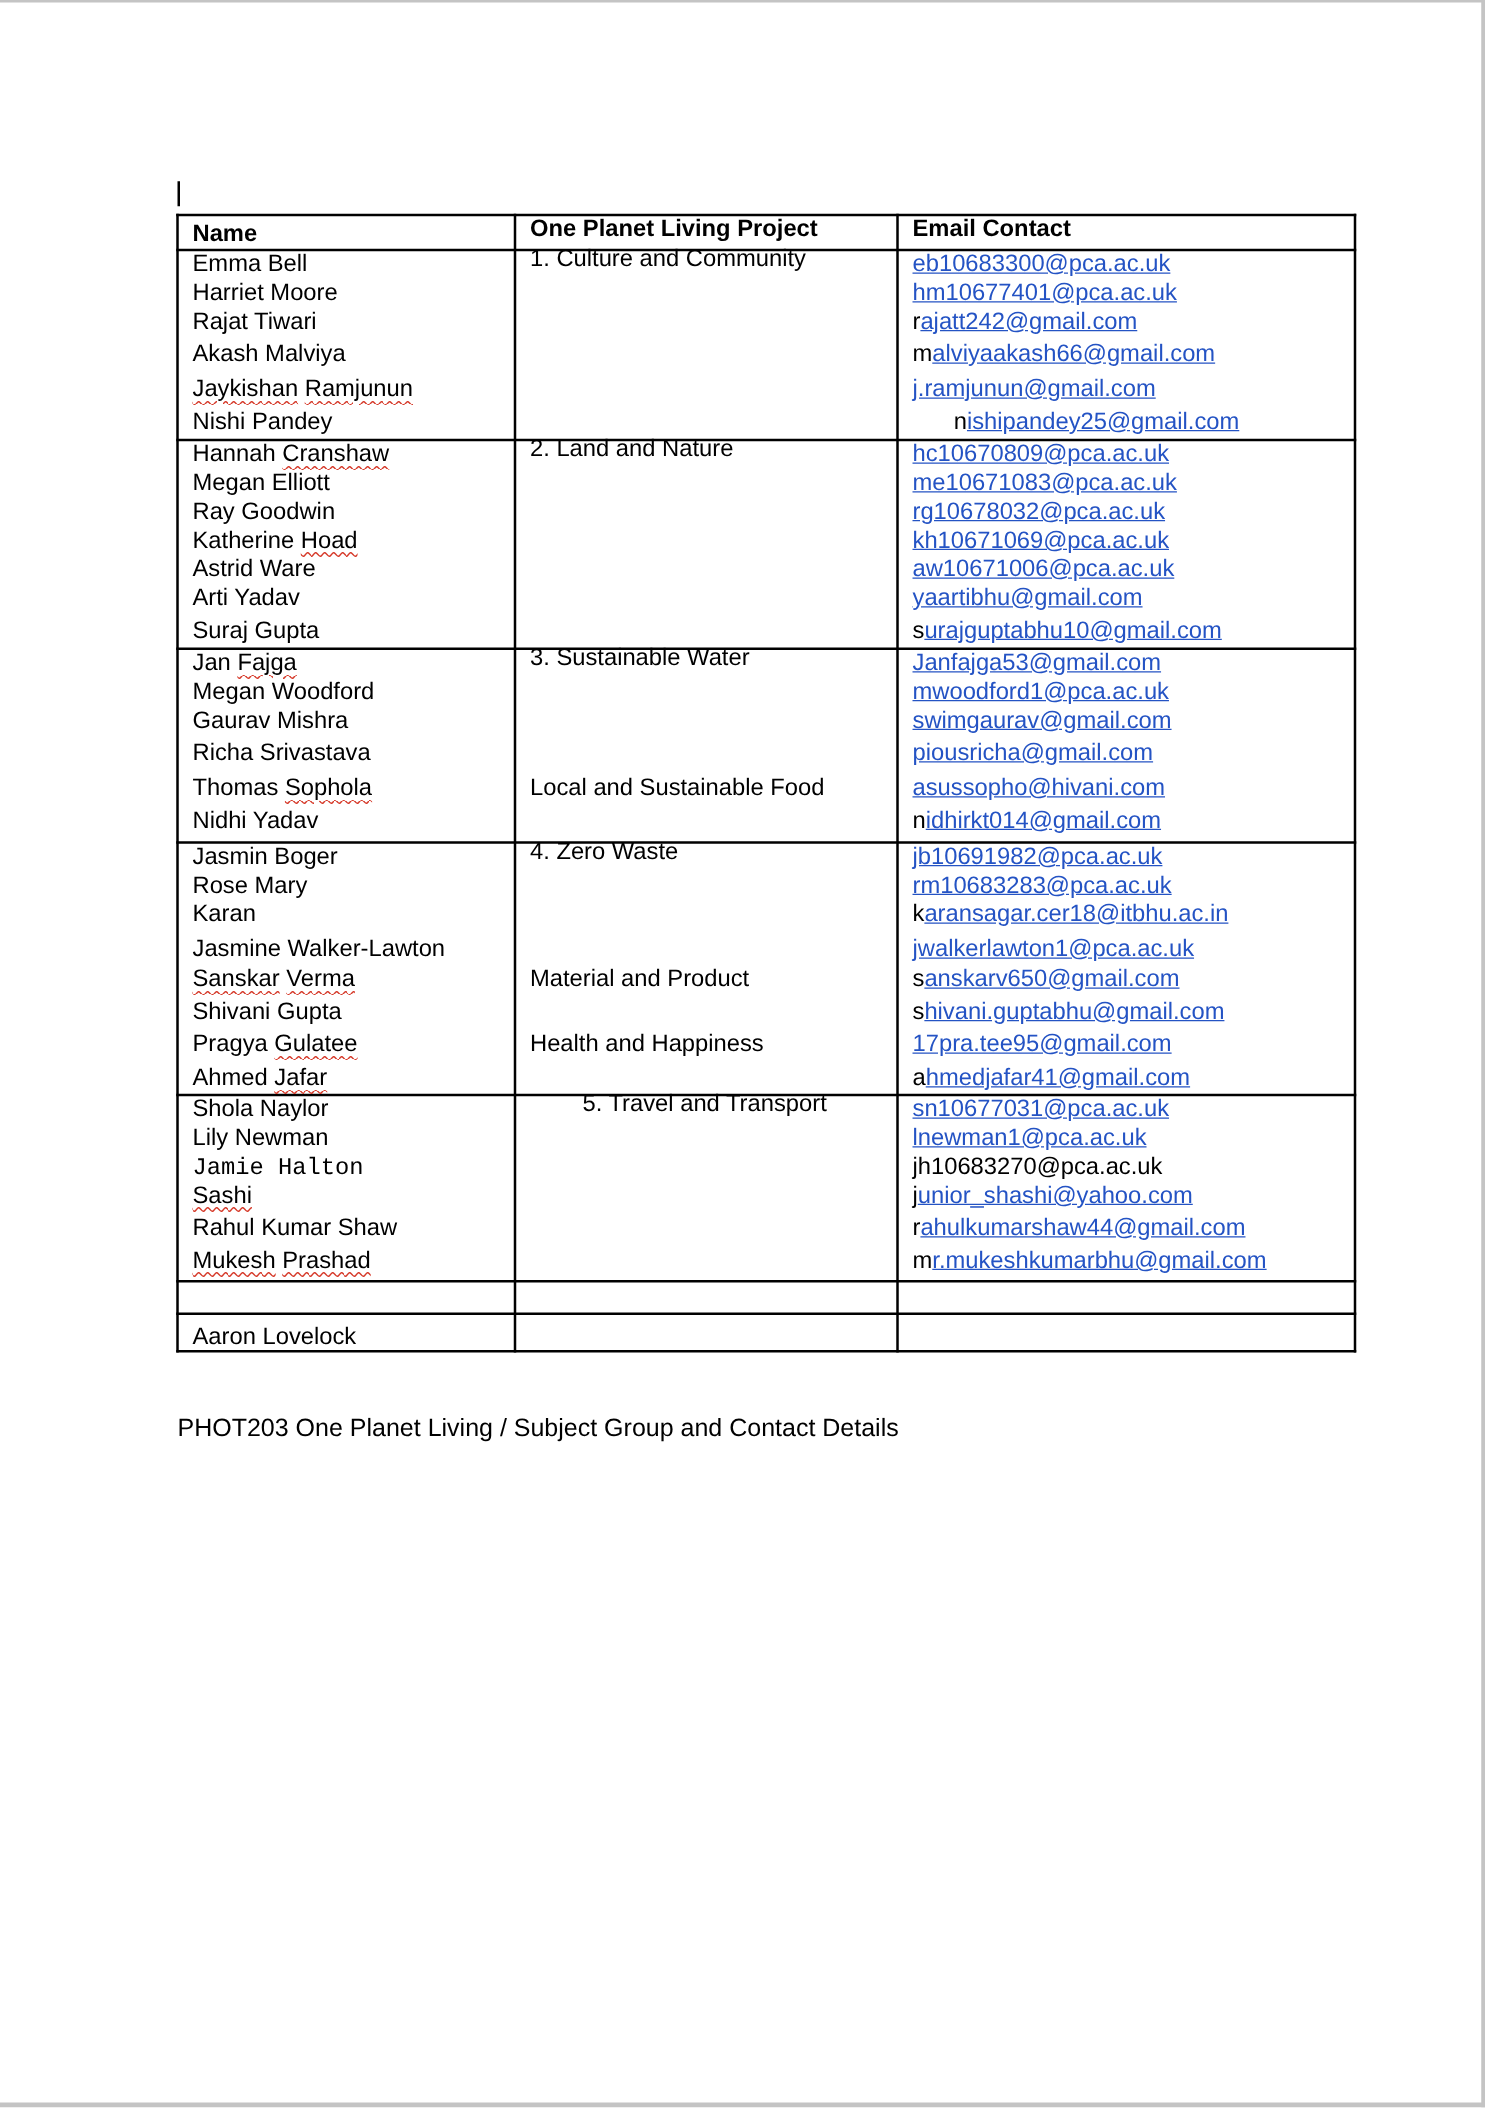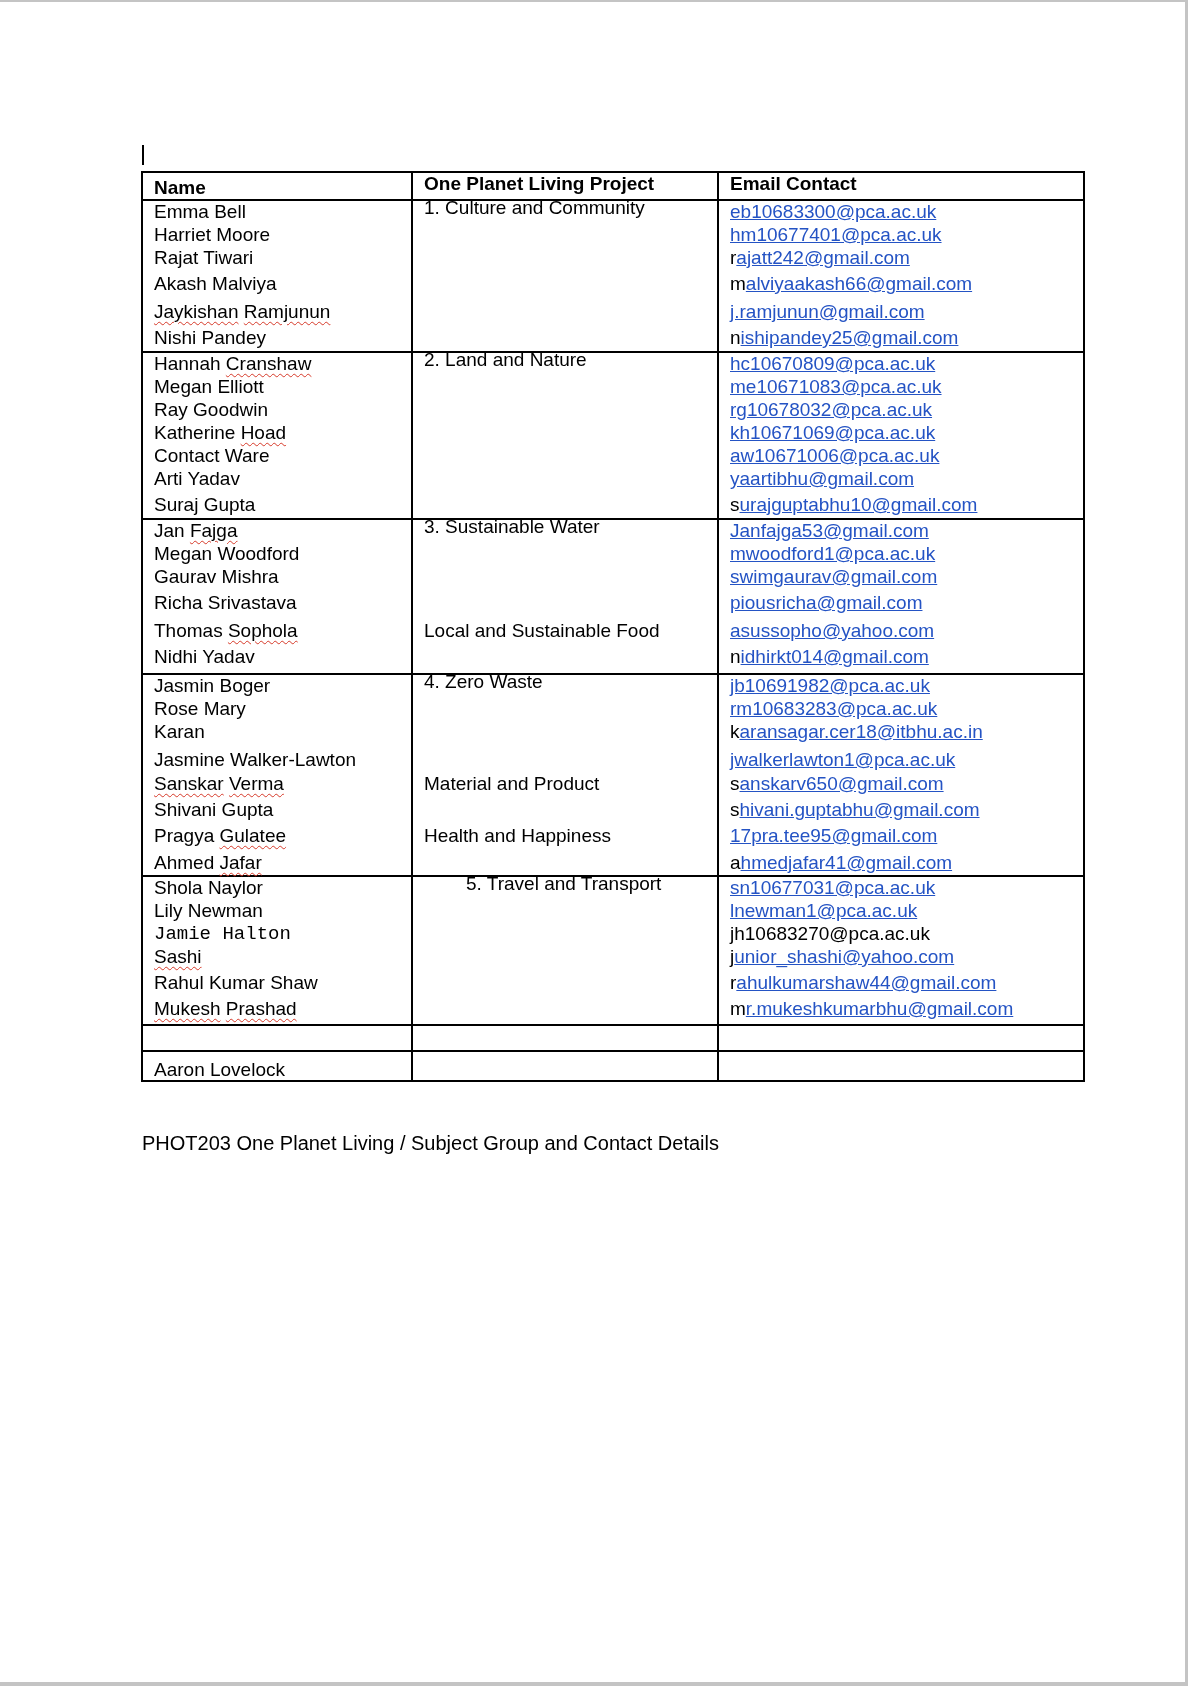--- a/index.html
+++ b/index.html
@@ -53,47 +53,47 @@
       <div class="cell-text" style="left: 589px; top: 30px;"><span class="link">eb10683300@pca.ac.uk</span></div>
       <div class="cell-text" style="left: 13px; top: 53px;"><span>Harriet</span> <span>Moore</span></div>
       <div class="cell-text" style="left: 589px; top: 53px;"><span class="link">hm10677401@pca.ac.uk</span></div>
       <div class="cell-text" style="left: 13px; top: 76px;"><span>Rajat</span> <span>Tiwari</span></div>
       <div class="cell-text" style="left: 589px; top: 76px;"><span class="plain">r</span><span class="link">ajatt242@gmail.com</span></div>
       <div class="cell-text" style="left: 13px; top: 102px;"><span>Akash</span> <span>Malviya</span></div>
       <div class="cell-text" style="left: 589px; top: 102px;"><span class="plain">m</span><span class="link">alviyaakash66@gmail.com</span></div>
       <div class="cell-text" style="left: 13px; top: 130px;"><span class="spell">Jaykishan</span> <span class="spell">Ramjunun</span></div>
       <div class="cell-text" style="left: 589px; top: 130px;"><span class="link">j.ramjunun@gmail.com</span></div>
       <div class="cell-text" style="left: 13px; top: 156px;"><span>Nishi</span> <span>Pandey</span></div>
-      <div class="cell-text" style="left: 589px; top: 156px;"><span class="plain">n</span><span class="link">ishipandey25@gmail.com</span></div>
+      <div class="cell-text" style="left: 622px; top: 156px;"><span class="plain">n</span><span class="link">ishipandey25@gmail.com</span></div>
       <div class="cell-text" style="left: 283px; top: 26px;">1. Culture and Community</div>
       <div class="cell-text" style="left: 13px; top: 182px;"><span>Hannah</span> <span class="spell">Cranshaw</span></div>
       <div class="cell-text" style="left: 589px; top: 182px;"><span class="link">hc10670809@pca.ac.uk</span></div>
       <div class="cell-text" style="left: 13px; top: 205px;"><span>Megan</span> <span>Elliott</span></div>
       <div class="cell-text" style="left: 589px; top: 205px;"><span class="link">me10671083@pca.ac.uk</span></div>
       <div class="cell-text" style="left: 13px; top: 228px;"><span>Ray</span> <span>Goodwin</span></div>
       <div class="cell-text" style="left: 589px; top: 228px;"><span class="link">rg10678032@pca.ac.uk</span></div>
       <div class="cell-text" style="left: 13px; top: 251px;"><span>Katherine</span> <span class="spell">Hoad</span></div>
       <div class="cell-text" style="left: 589px; top: 251px;"><span class="link">kh10671069@pca.ac.uk</span></div>
-      <div class="cell-text" style="left: 13px; top: 274px;"><span>Contact</span> <span>Ware</span></div>
+      <div class="cell-text" style="left: 13px; top: 274px;"><span>Astrid</span> <span>Ware</span></div>
       <div class="cell-text" style="left: 589px; top: 274px;"><span class="link">aw10671006@pca.ac.uk</span></div>
       <div class="cell-text" style="left: 13px; top: 297px;"><span>Arti</span> <span>Yadav</span></div>
       <div class="cell-text" style="left: 589px; top: 297px;"><span class="link">yaartibhu@gmail.com</span></div>
       <div class="cell-text" style="left: 13px; top: 323px;"><span>Suraj</span> <span>Gupta</span></div>
       <div class="cell-text" style="left: 589px; top: 323px;"><span class="plain">s</span><span class="link">urajguptabhu10@gmail.com</span></div>
       <div class="cell-text" style="left: 283px; top: 178px;">2. Land and Nature</div>
       <div class="cell-text" style="left: 13px; top: 349px;"><span>Jan</span> <span class="spell">Fajga</span></div>
       <div class="cell-text" style="left: 589px; top: 349px;"><span class="link">Janfajga53@gmail.com</span></div>
       <div class="cell-text" style="left: 13px; top: 372px;"><span>Megan</span> <span>Woodford</span></div>
       <div class="cell-text" style="left: 589px; top: 372px;"><span class="link">mwoodford1@pca.ac.uk</span></div>
       <div class="cell-text" style="left: 13px; top: 395px;"><span>Gaurav</span> <span>Mishra</span></div>
       <div class="cell-text" style="left: 589px; top: 395px;"><span class="link">swimgaurav@gmail.com</span></div>
       <div class="cell-text" style="left: 13px; top: 421px;"><span>Richa</span> <span>Srivastava</span></div>
       <div class="cell-text" style="left: 589px; top: 421px;"><span class="link">piousricha@gmail.com</span></div>
       <div class="cell-text" style="left: 13px; top: 449px;"><span>Thomas</span> <span class="spell">Sophola</span></div>
-      <div class="cell-text" style="left: 589px; top: 449px;"><span class="link">asussopho@yahoo.com</span></div>
+      <div class="cell-text" style="left: 589px; top: 449px;"><span class="link">asussopho@hivani.com</span></div>
       <div class="cell-text" style="left: 13px; top: 475px;"><span>Nidhi</span> <span>Yadav</span></div>
       <div class="cell-text" style="left: 589px; top: 475px;"><span class="plain">n</span><span class="link">idhirkt014@gmail.com</span></div>
       <div class="cell-text" style="left: 283px; top: 345px;">3. Sustainable Water</div>
       <div class="cell-text" style="left: 283px; top: 449px;">Local and Sustainable Food</div>
       <div class="cell-text" style="left: 13px; top: 504px;"><span>Jasmin</span> <span>Boger</span></div>
       <div class="cell-text" style="left: 589px; top: 504px;"><span class="link">jb10691982@pca.ac.uk</span></div>
       <div class="cell-text" style="left: 13px; top: 527px;"><span>Rose</span> <span>Mary</span></div>
       <div class="cell-text" style="left: 589px; top: 527px;"><span class="link">rm10683283@pca.ac.uk</span></div>
       <div class="cell-text" style="left: 13px; top: 550px;"><span>Karan</span></div>
       <div class="cell-text" style="left: 589px; top: 550px;"><span class="plain">k</span><span class="link">aransagar.cer18@itbhu.ac.in</span></div>

